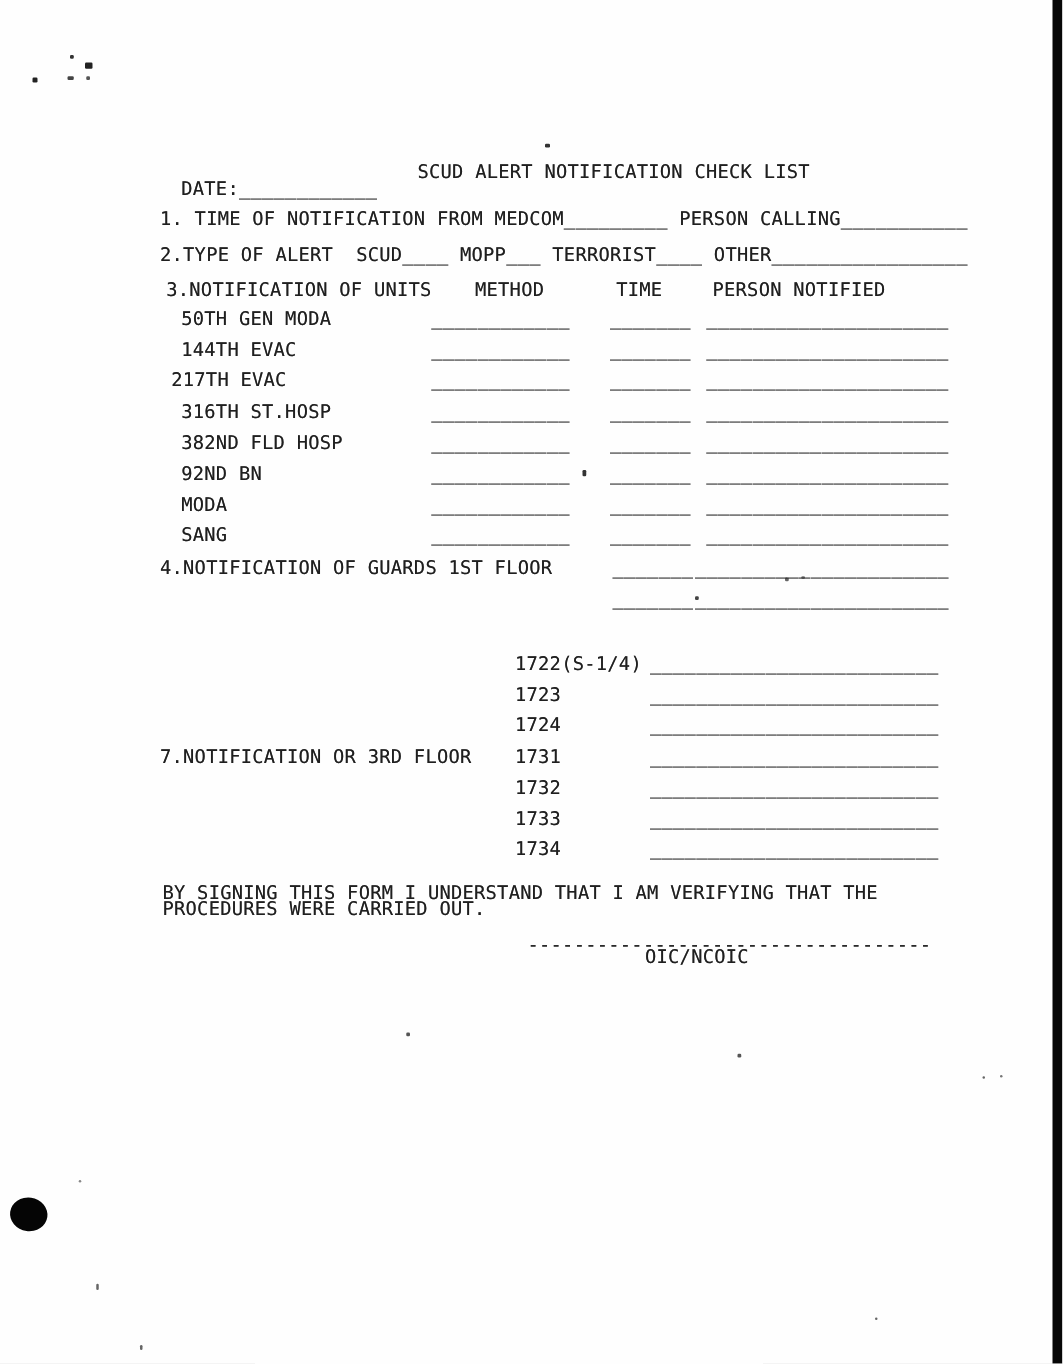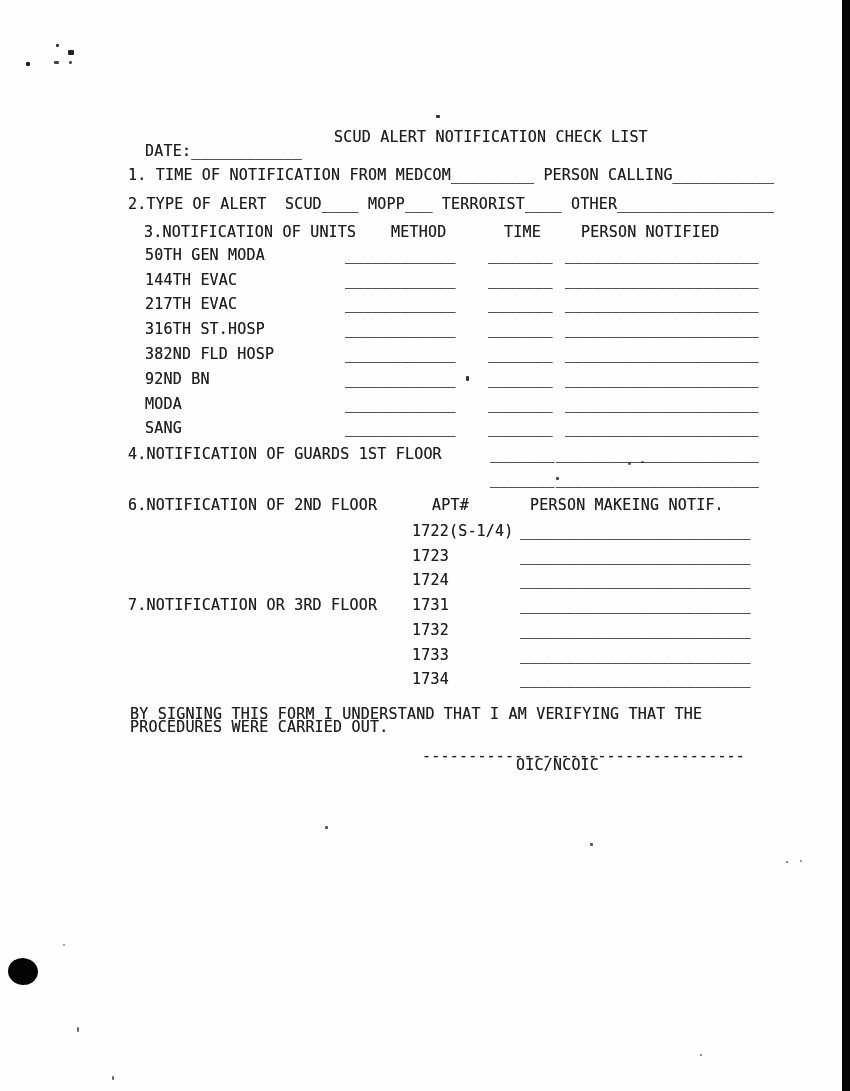--- a/index.html
+++ b/index.html
@@ -46,41 +46,41 @@
   <div class="speck" style="left:700px;top:1054px;width:2px;height:2px;background:#666;"></div>
   <div class="speck" style="left:112px;top:1076px;width:2px;height:4px;background:#666;"></div>
   <div class="speck" style="left:63px;top:944px;width:2px;height:2px;background:#888;"></div>
 
   <div class="line" style="top:129px;left:334px">SCUD ALERT NOTIFICATION CHECK LIST</div>
   <div class="line" style="top:143px;left:145px">DATE:____________</div>
 
   <div class="line" style="top:167px;left:128px">1. TIME OF NOTIFICATION FROM MEDCOM_________ PERSON CALLING___________</div>
   <div class="line" style="top:196px;left:128px">2.TYPE OF ALERT  SCUD____ MOPP___ TERRORIST____ OTHER_________________</div>
 
-  <div class="line" style="top:224px;left:16px;width:734px">
+  <div class="line" style="top:224px;left:5px;width:734px">
     <span class="at" style="left:128px">3.NOTIFICATION OF UNITS</span>
     <span class="at" style="left:375px">METHOD</span>
     <span class="at" style="left:488px">TIME</span>
     <span class="at" style="left:565px">PERSON NOTIFIED</span>
   </div>
 
   <div class="line" style="top:247px;left:0;width:850px">
     <span class="at" style="left:145px">50TH GEN MODA</span>
     <span class="at" style="left:345px">____________</span>
     <span class="at" style="left:488px">_______</span>
     <span class="at" style="left:565px">_____________________</span>
   </div>
   <div class="line" style="top:272px;left:0;width:850px">
     <span class="at" style="left:145px">144TH EVAC</span>
     <span class="at" style="left:345px">____________</span>
     <span class="at" style="left:488px">_______</span>
     <span class="at" style="left:565px">_____________________</span>
   </div>
   <div class="line" style="top:296px;left:0;width:850px">
-    <span class="at" style="left:145px">217TH EVAC</span>
+    <span class="at" style="left:137px">217TH EVAC</span>
     <span class="at" style="left:345px">____________</span>
     <span class="at" style="left:488px">_______</span>
     <span class="at" style="left:565px">_____________________</span>
   </div>
   <div class="line" style="top:321px;left:0;width:850px">
     <span class="at" style="left:145px">316TH ST.HOSP</span>
     <span class="at" style="left:345px">____________</span>
     <span class="at" style="left:488px">_______</span>
     <span class="at" style="left:565px">_____________________</span>
   </div>
@@ -112,25 +112,20 @@
   <div class="line" style="top:446px;left:0;width:850px">
     <span class="at" style="left:128px">4.NOTIFICATION OF GUARDS 1ST FLOOR</span>
     <span class="at" style="left:490px">_______</span>
     <span class="at" style="left:556px">______________________</span>
   </div>
   <div class="line" style="top:471px;left:0;width:850px">
     <span class="at" style="left:490px">_______</span>
     <span class="at" style="left:556px">______________________</span>
   </div>
 
-  <div class="line" style="top:497px;left:0;width:850px">
-    <span class="at" style="left:128px">6.NOTIFICATION OF 2ND FLOOR</span>
-    <span class="at" style="left:432px">APT#</span>
-    <span class="at" style="left:530px">PERSON MAKEING NOTIF.</span>
-  </div>
   <div class="line" style="top:523px;left:0;width:850px">
     <span class="at" style="left:412px">1722(S-1/4)</span>
     <span class="at" style="left:520px">_________________________</span>
   </div>
   <div class="line" style="top:548px;left:0;width:743px">
     <span class="at" style="left:412px">1723</span>
     <span class="at" style="left:520px">_________________________</span>
   </div>
   <div class="line" style="top:572px;left:0;width:850px">
     <span class="at" style="left:412px">1724</span>

